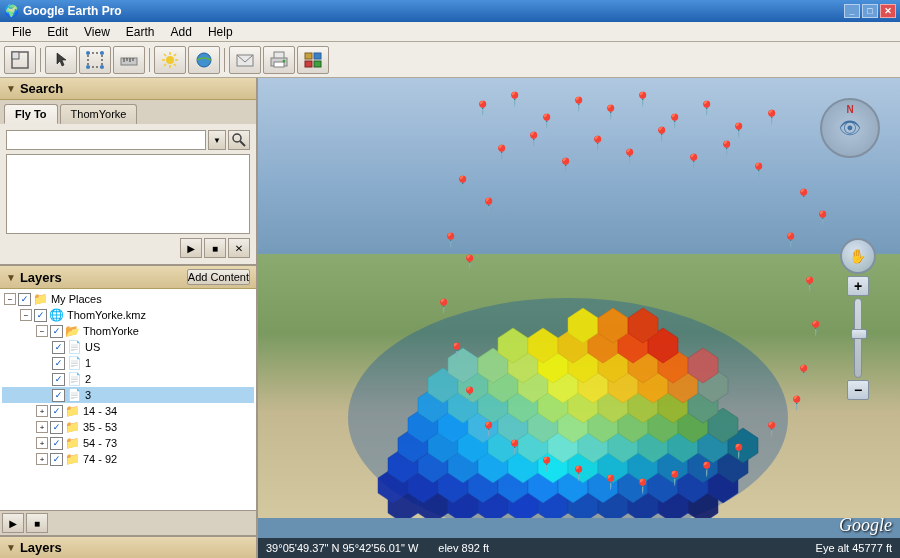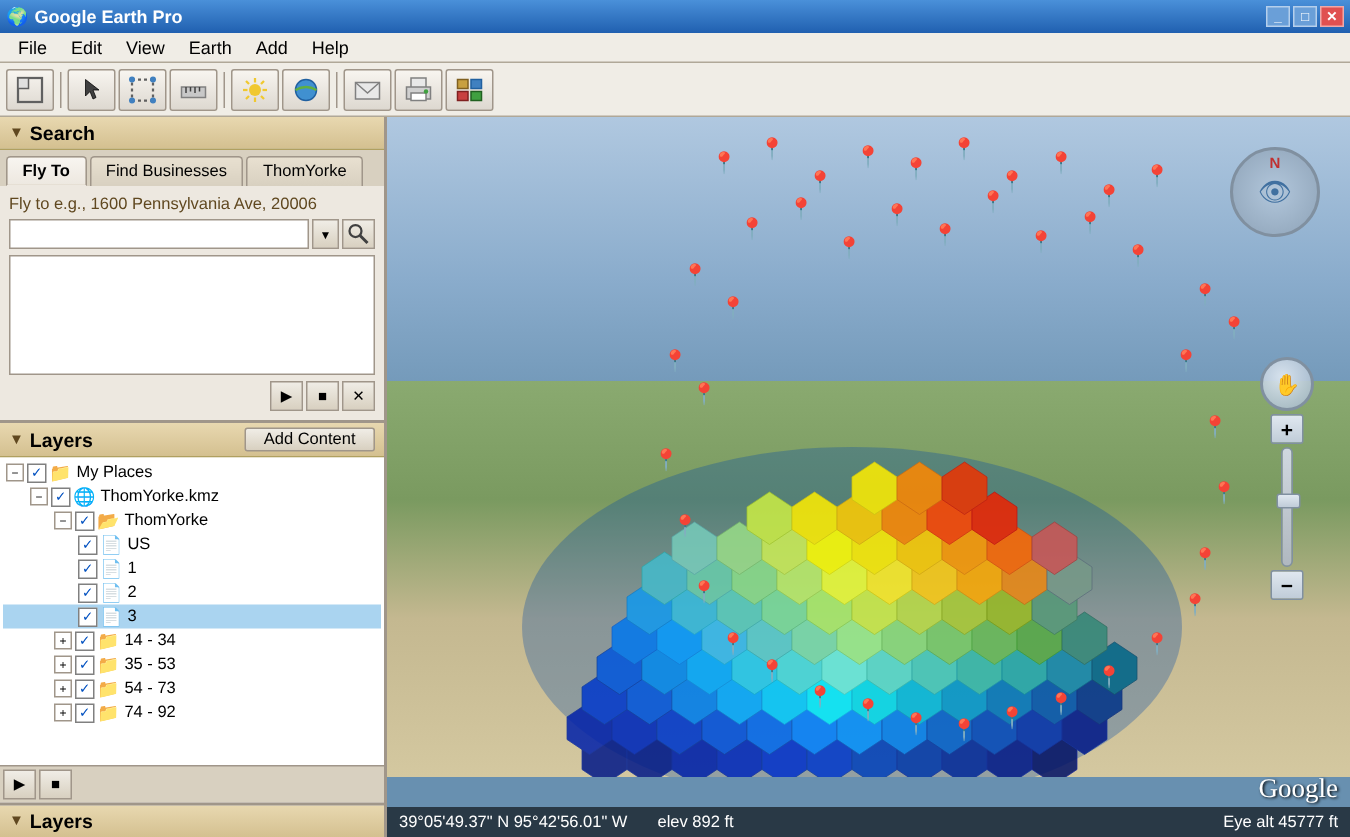--- a/index.html
+++ b/index.html
@@ -188,21 +188,21 @@
       font-weight: bold;
       font-size: 13px;
       display: flex;
       align-items: center;
       justify-content: space-between;
       border-bottom: 1px solid #b0a060;
     }
     .add-content-btn {
       background: linear-gradient(to bottom, #f0ede6, #d8d0c0);
       border: 1px solid #a0968a;
-      padding: 1px 12px;
+      padding: 1px 0;
       font-size: 11px;
       cursor: pointer;
       border-radius: 2px;
     }
 
     .places-tree {
       flex: 1;
       overflow-y: auto;
       background: white;
       padding: 2px;
@@ -408,20 +408,21 @@
       text-align: center;
       text-shadow: 1px 1px 2px black;
     }
 
     
     .google-logo {
       position: absolute;
       bottom: 22px;
       right: 8px;
       font-size: 18px;
+      font-style: italic;
       color: white;
       text-shadow: 1px 1px 2px black;
       font-family: serif;
     }
   </style>
 </head>
 <body>
 
 <div id="titlebar">
   <span style="margin-right:4px;">🌍</span>
@@ -523,25 +524,23 @@
 
   <div id="left-panel">
 
     <div id="search-section">
       <div class="section-header">
         <span class="section-arrow">▼</span>
         <span>Search</span>
       </div>
       <div class="tabs">
         <div class="tab active">Fly To</div>
-        <div class="tab">Find Businesses</div>
         <div class="tab">ThomYorke</div>
       </div>
       <div class="search-body">
-        <div class="search-hint">Fly to  e.g., 1600 Pennsylvania Ave, 20006</div>
         <div class="search-input-row">
           <input class="search-input" type="text" value="" style="">
           <div class="search-dropdown">▼</div>
           <div class="search-go">
             <svg width="14" height="14" viewBox="0 0 14 14">
                 <circle cx="5" cy="5" r="4" fill="none" stroke="#404040" stroke-width="1.5"></circle>
                 <line x1="8" y1="8" x2="13" y2="13" stroke="#404040" stroke-width="2"></line>
               </svg>
           </div>
         </div>

